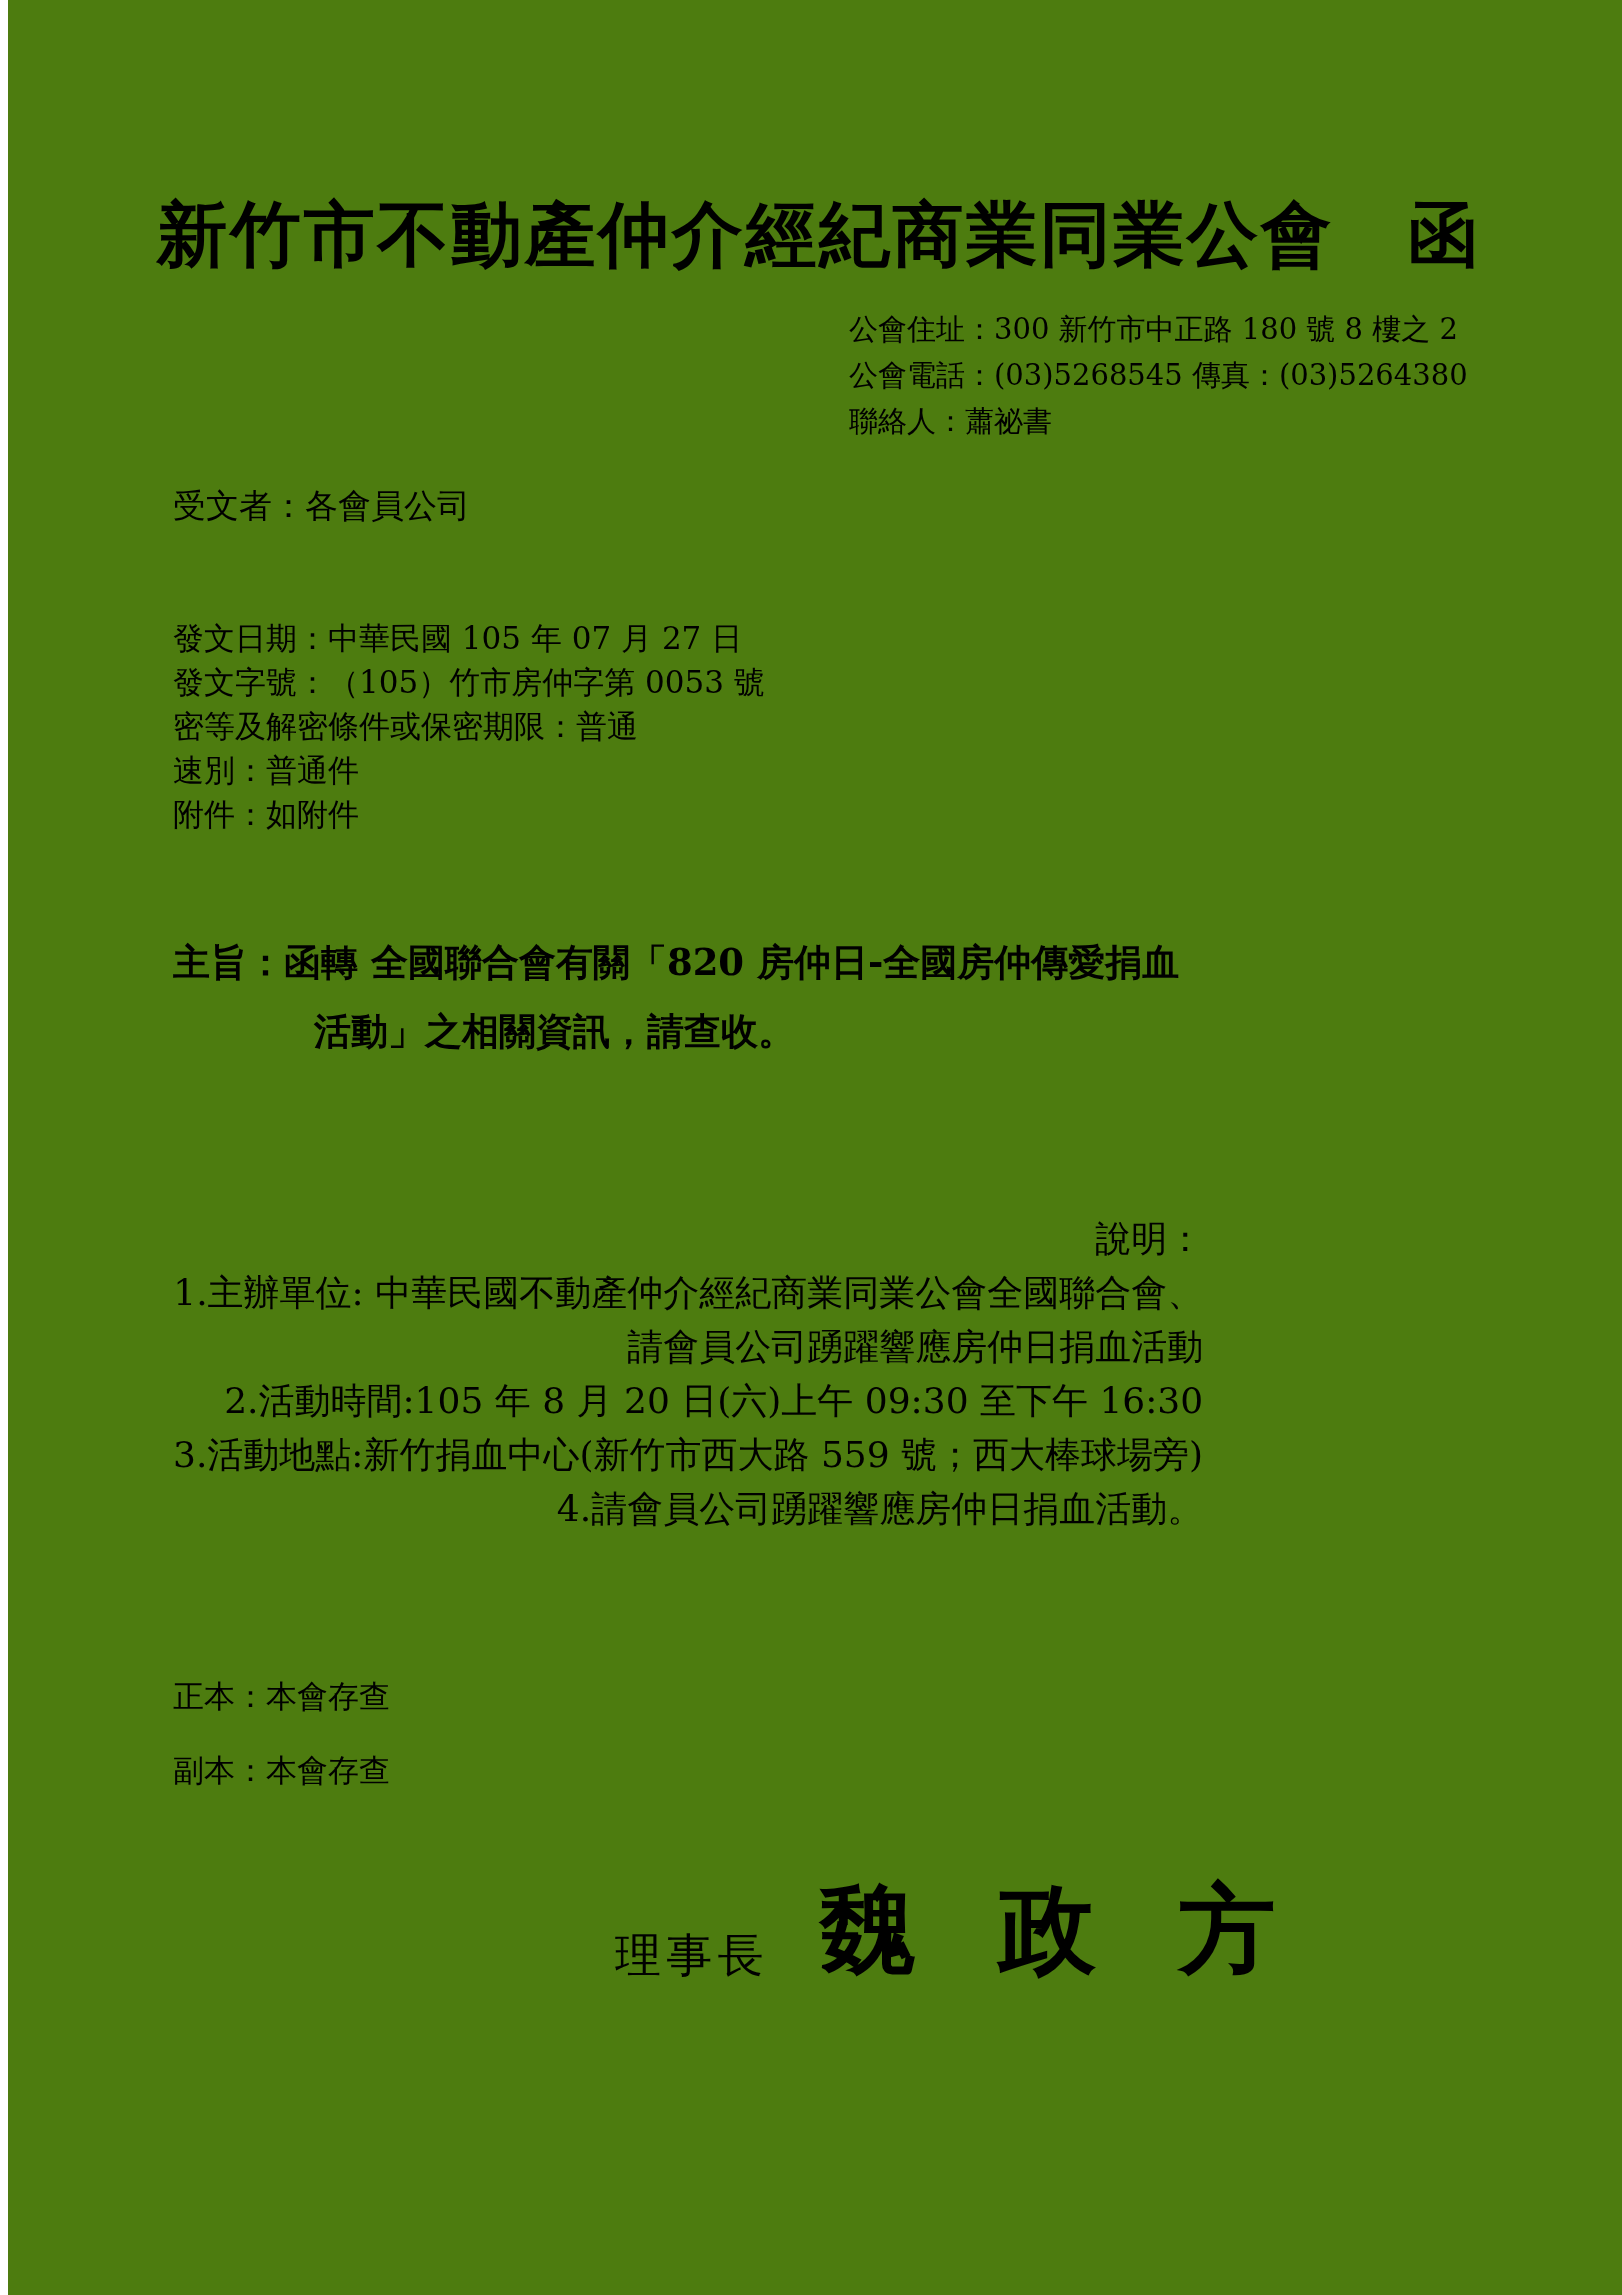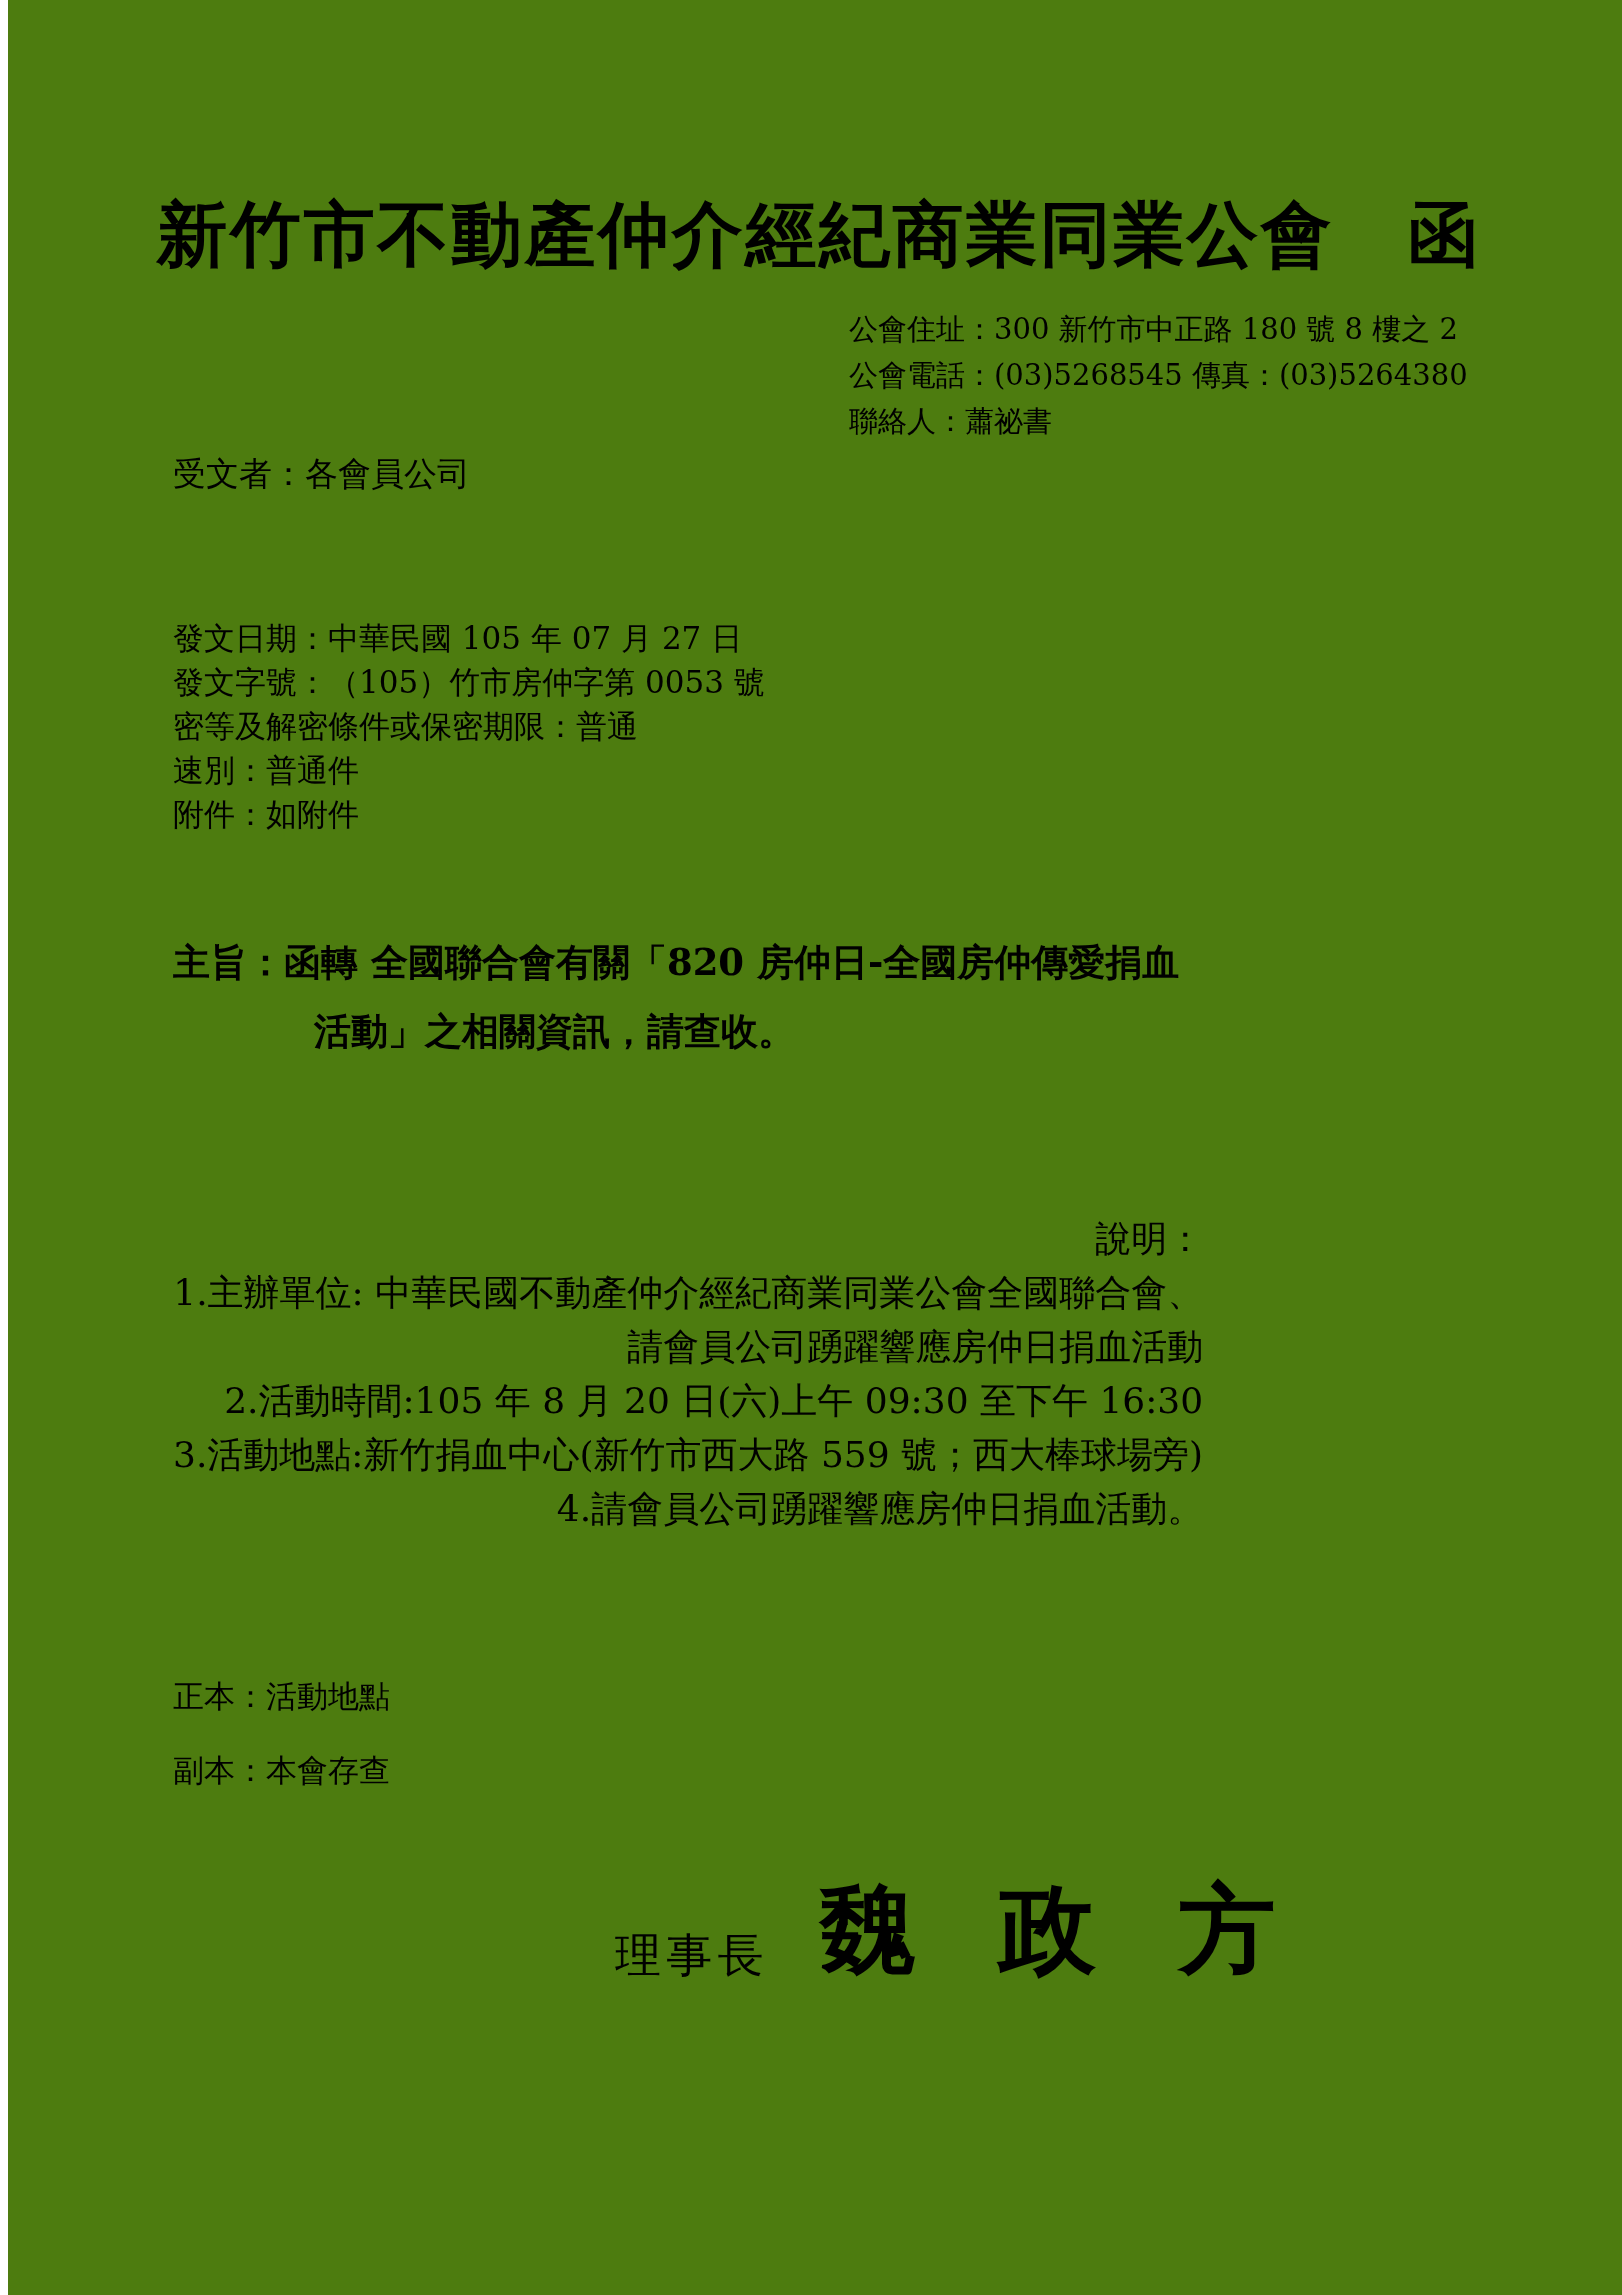--- a/index.html
+++ b/index.html
@@ -36,21 +36,21 @@
     position: absolute;
     left: 841px;
     top: 306px;
     font-size: 29px;
     line-height: 46px;
   }
 
   .recipient {
     position: absolute;
     left: 165px;
-    top: 452px;
+    top: 484px;
     font-size: 33px;
   }
 
   .meta-block {
     position: absolute;
     left: 165px;
     top: 616px;
     font-size: 31px;
     line-height: 44px;
   }
@@ -136,21 +136,21 @@
 
   <div class="explanation-block">
     <div class="line">說明：</div>
     <div class="line">1.主辦單位: 中華民國不動產仲介經紀商業同業公會全國聯合會、</div>
     <div class="line item-continue-indent">請會員公司踴躍響應房仲日捐血活動</div>
     <div class="line">2.活動時間:105 年 8 月 20 日(六)上午 09:30 至下午 16:30</div>
     <div class="line">3.活動地點:新竹捐血中心(新竹市西大路 559 號；西大棒球場旁)</div>
     <div class="line">4.請會員公司踴躍響應房仲日捐血活動。</div>
   </div>
 
-  <div class="copy-original line">正本：活動地點</div>
+  <div class="copy-original line">正本：本會存查</div>
 
   <div class="copy-duplicate line">副本：本會存查</div>
 
   <div class="sig-title">理事長</div>
 
   <div class="sig-name">魏 政 方</div>
 
 </div>
 
 

